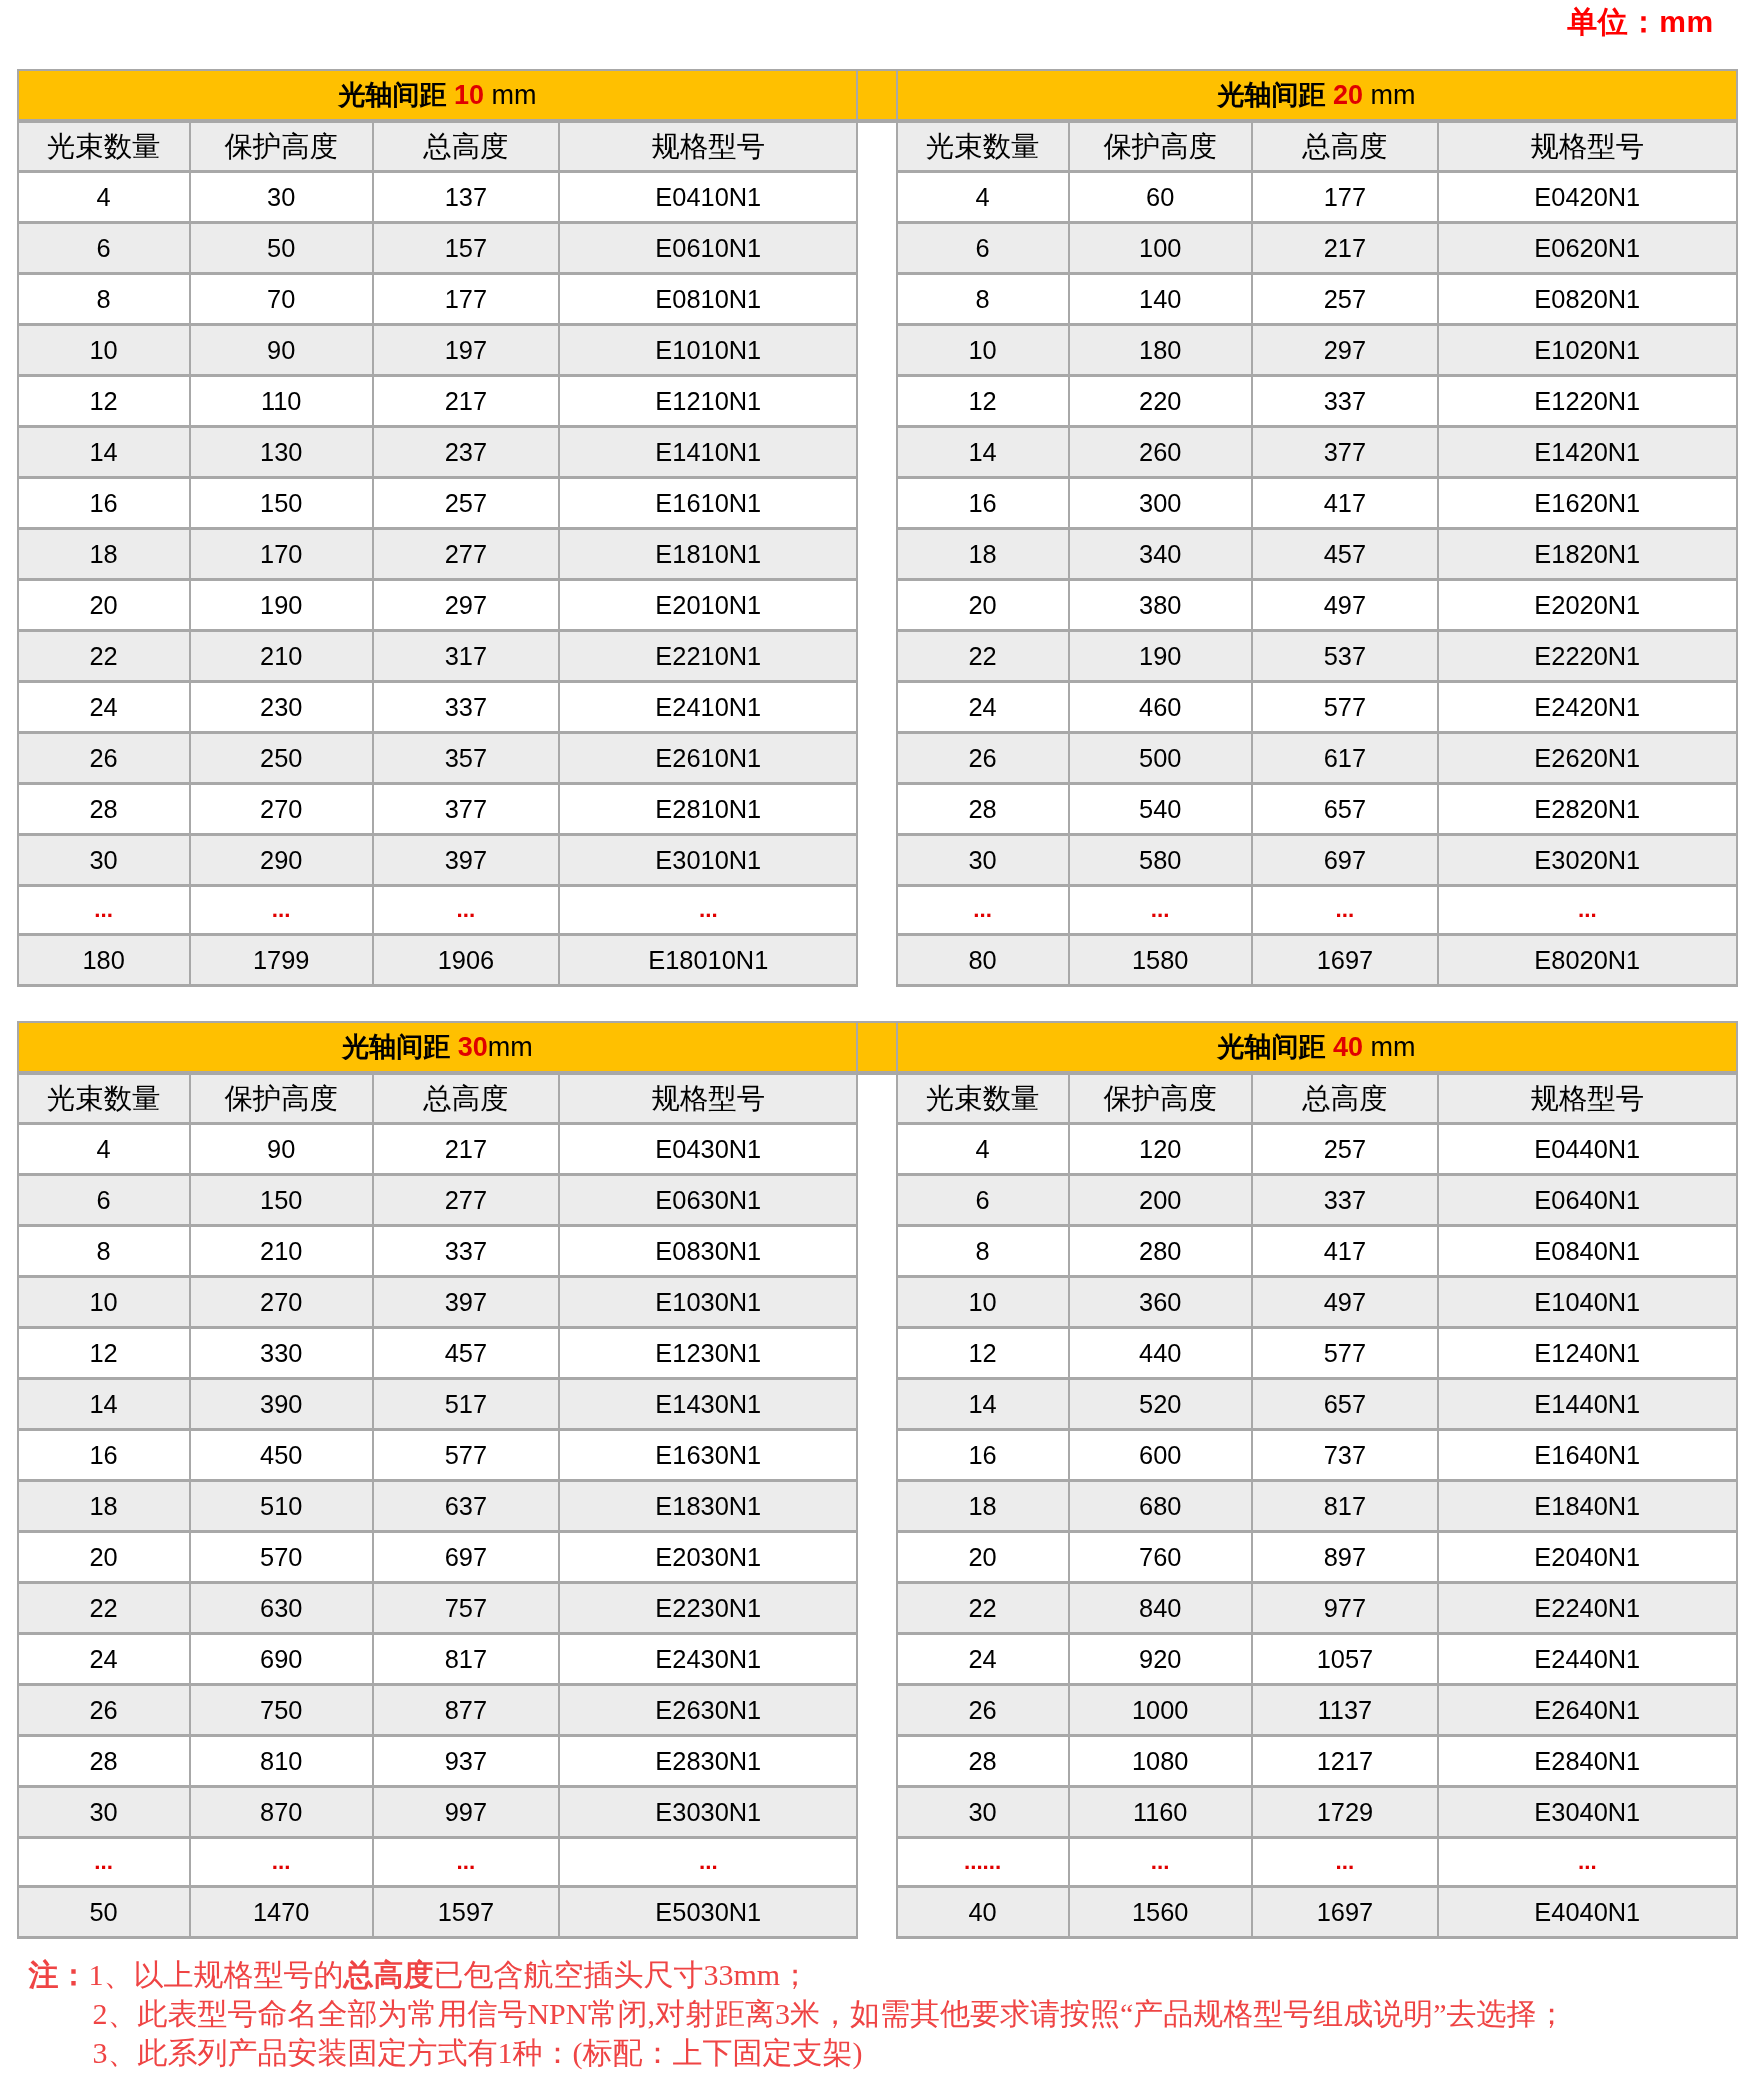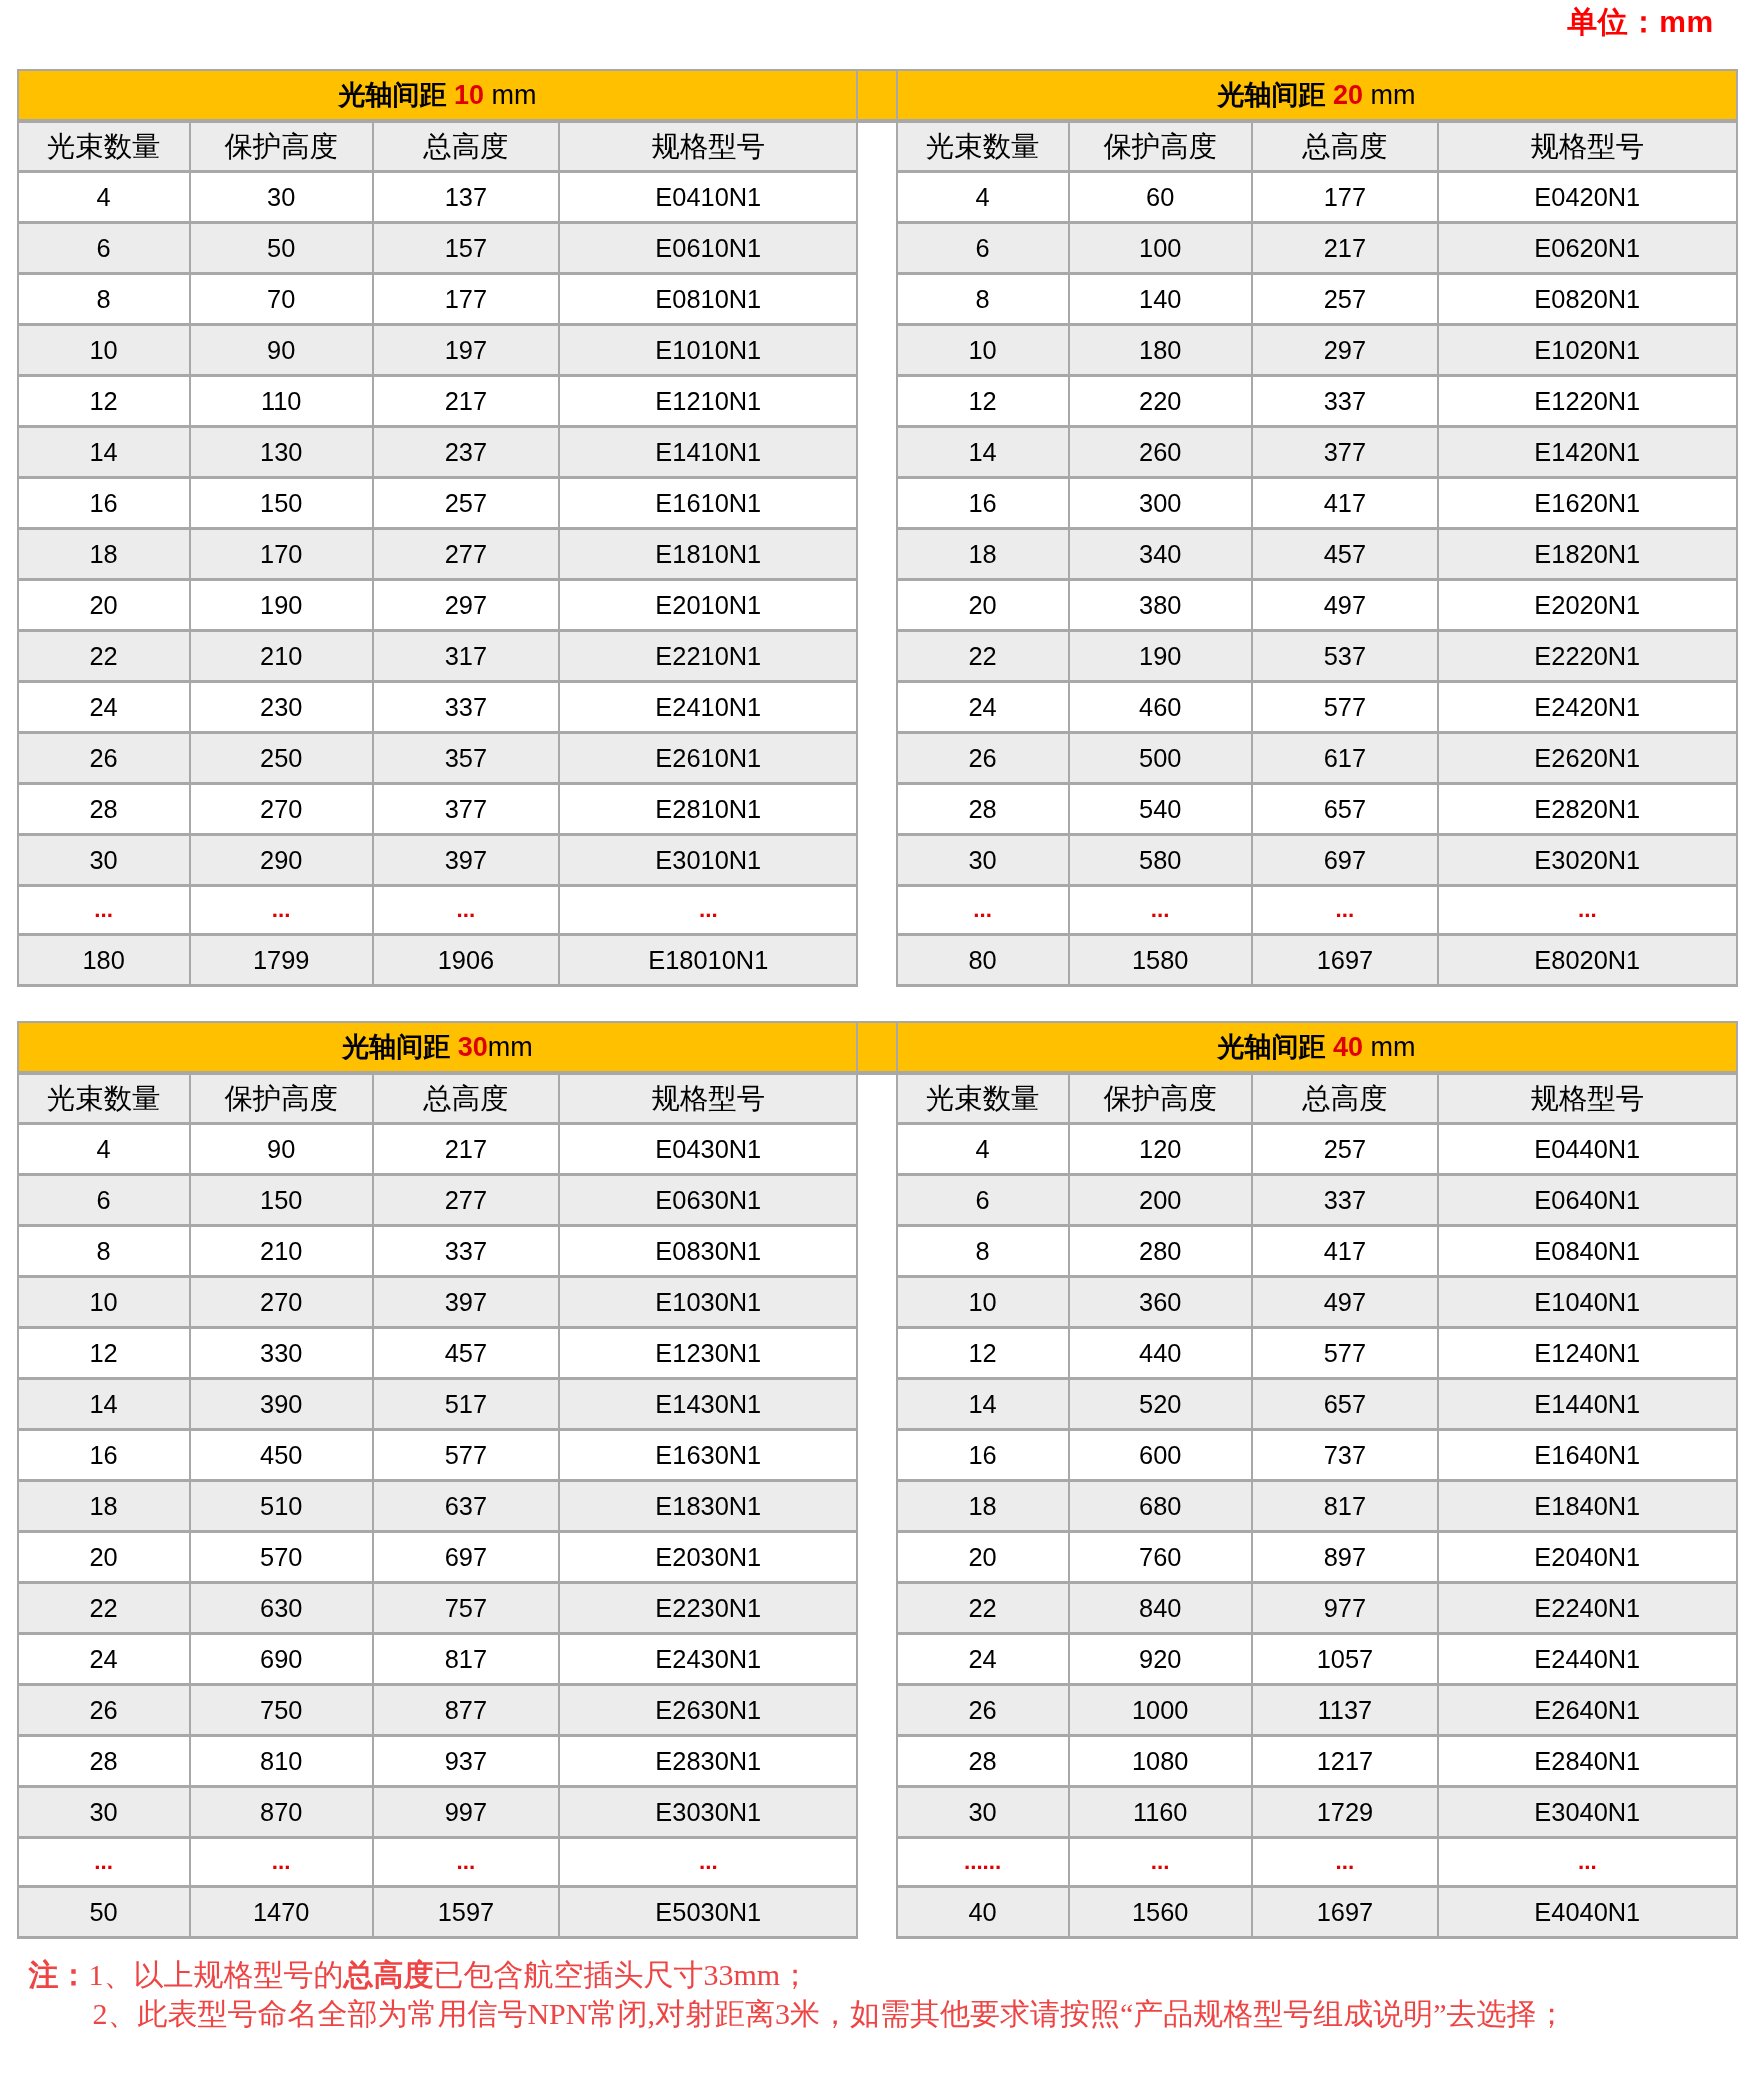--- a/index.html
+++ b/index.html
@@ -473,14 +473,15 @@
         </tr>
       </tbody>
     </table>
 </div>
 
 <div class="notes">
   <div class="note-line">
     <span class="prefix">注：</span><span>1、以上规格型号的</span><span class="bold">总高度</span><span>已包含航空插头尺寸33mm；</span>
   </div>
   <div class="note-line indent">2、此表型号命名全部为常用信号NPN常闭,对射距离3米，如需其他要求请按照“产品规格型号组成说明”去选择；</div>
+  <div class="note-line indent">3、此系列产品安装固定方式有1种：(标配：上下固定支架)</div>
 </div>
 
 
 </body></html>

